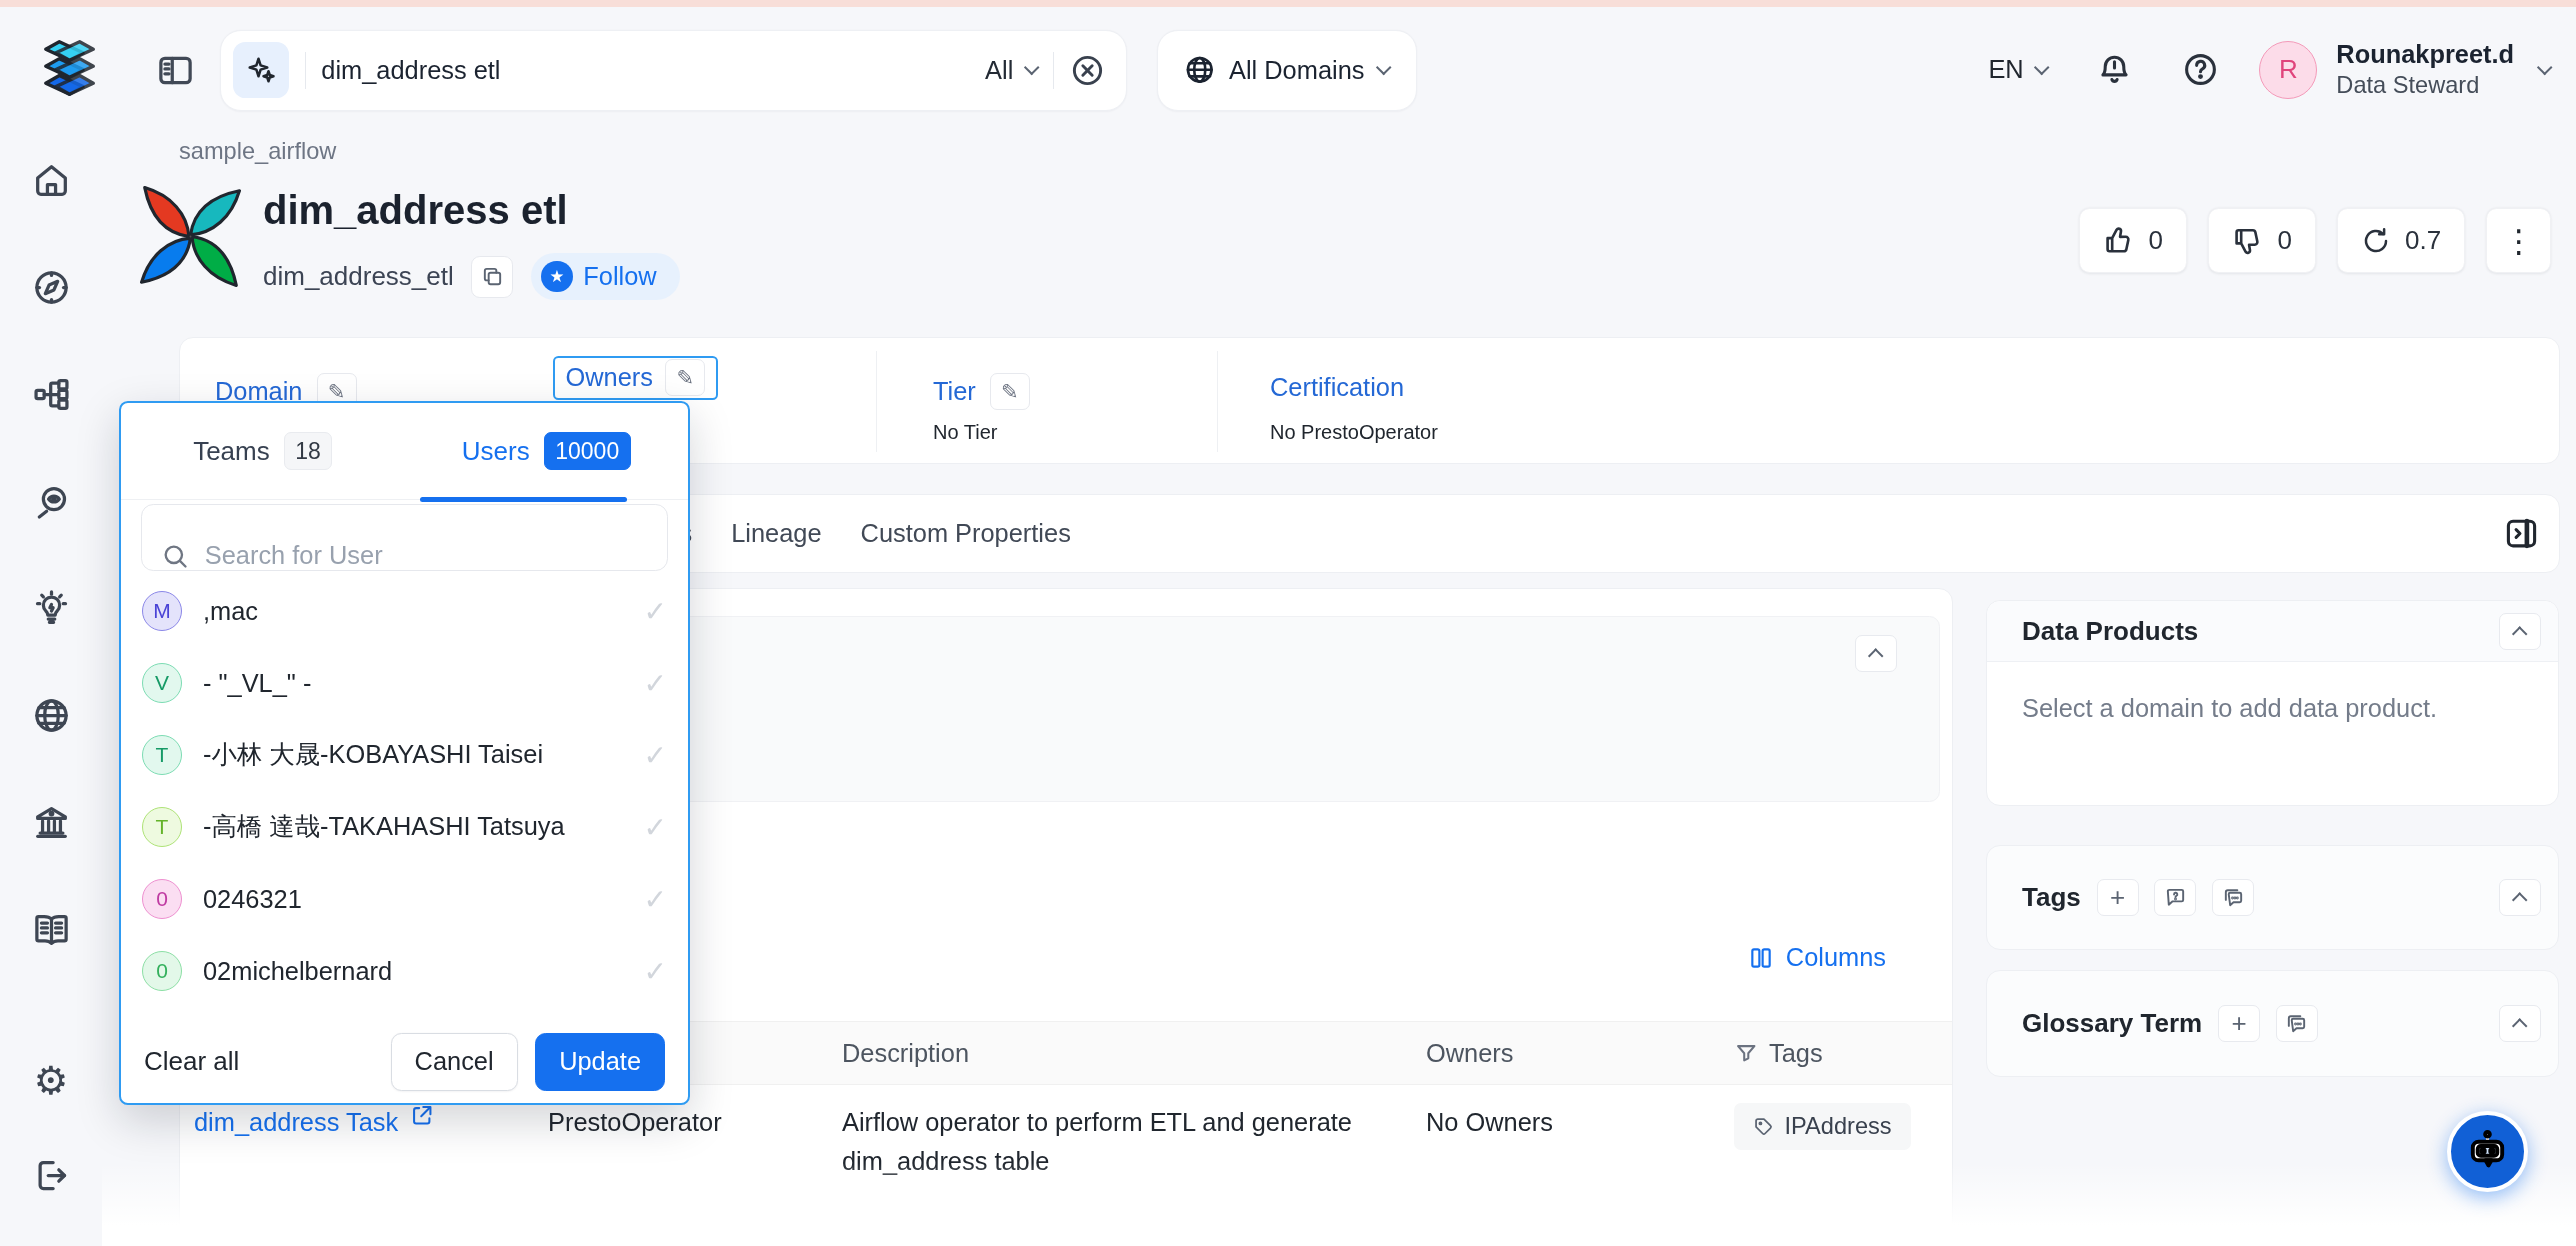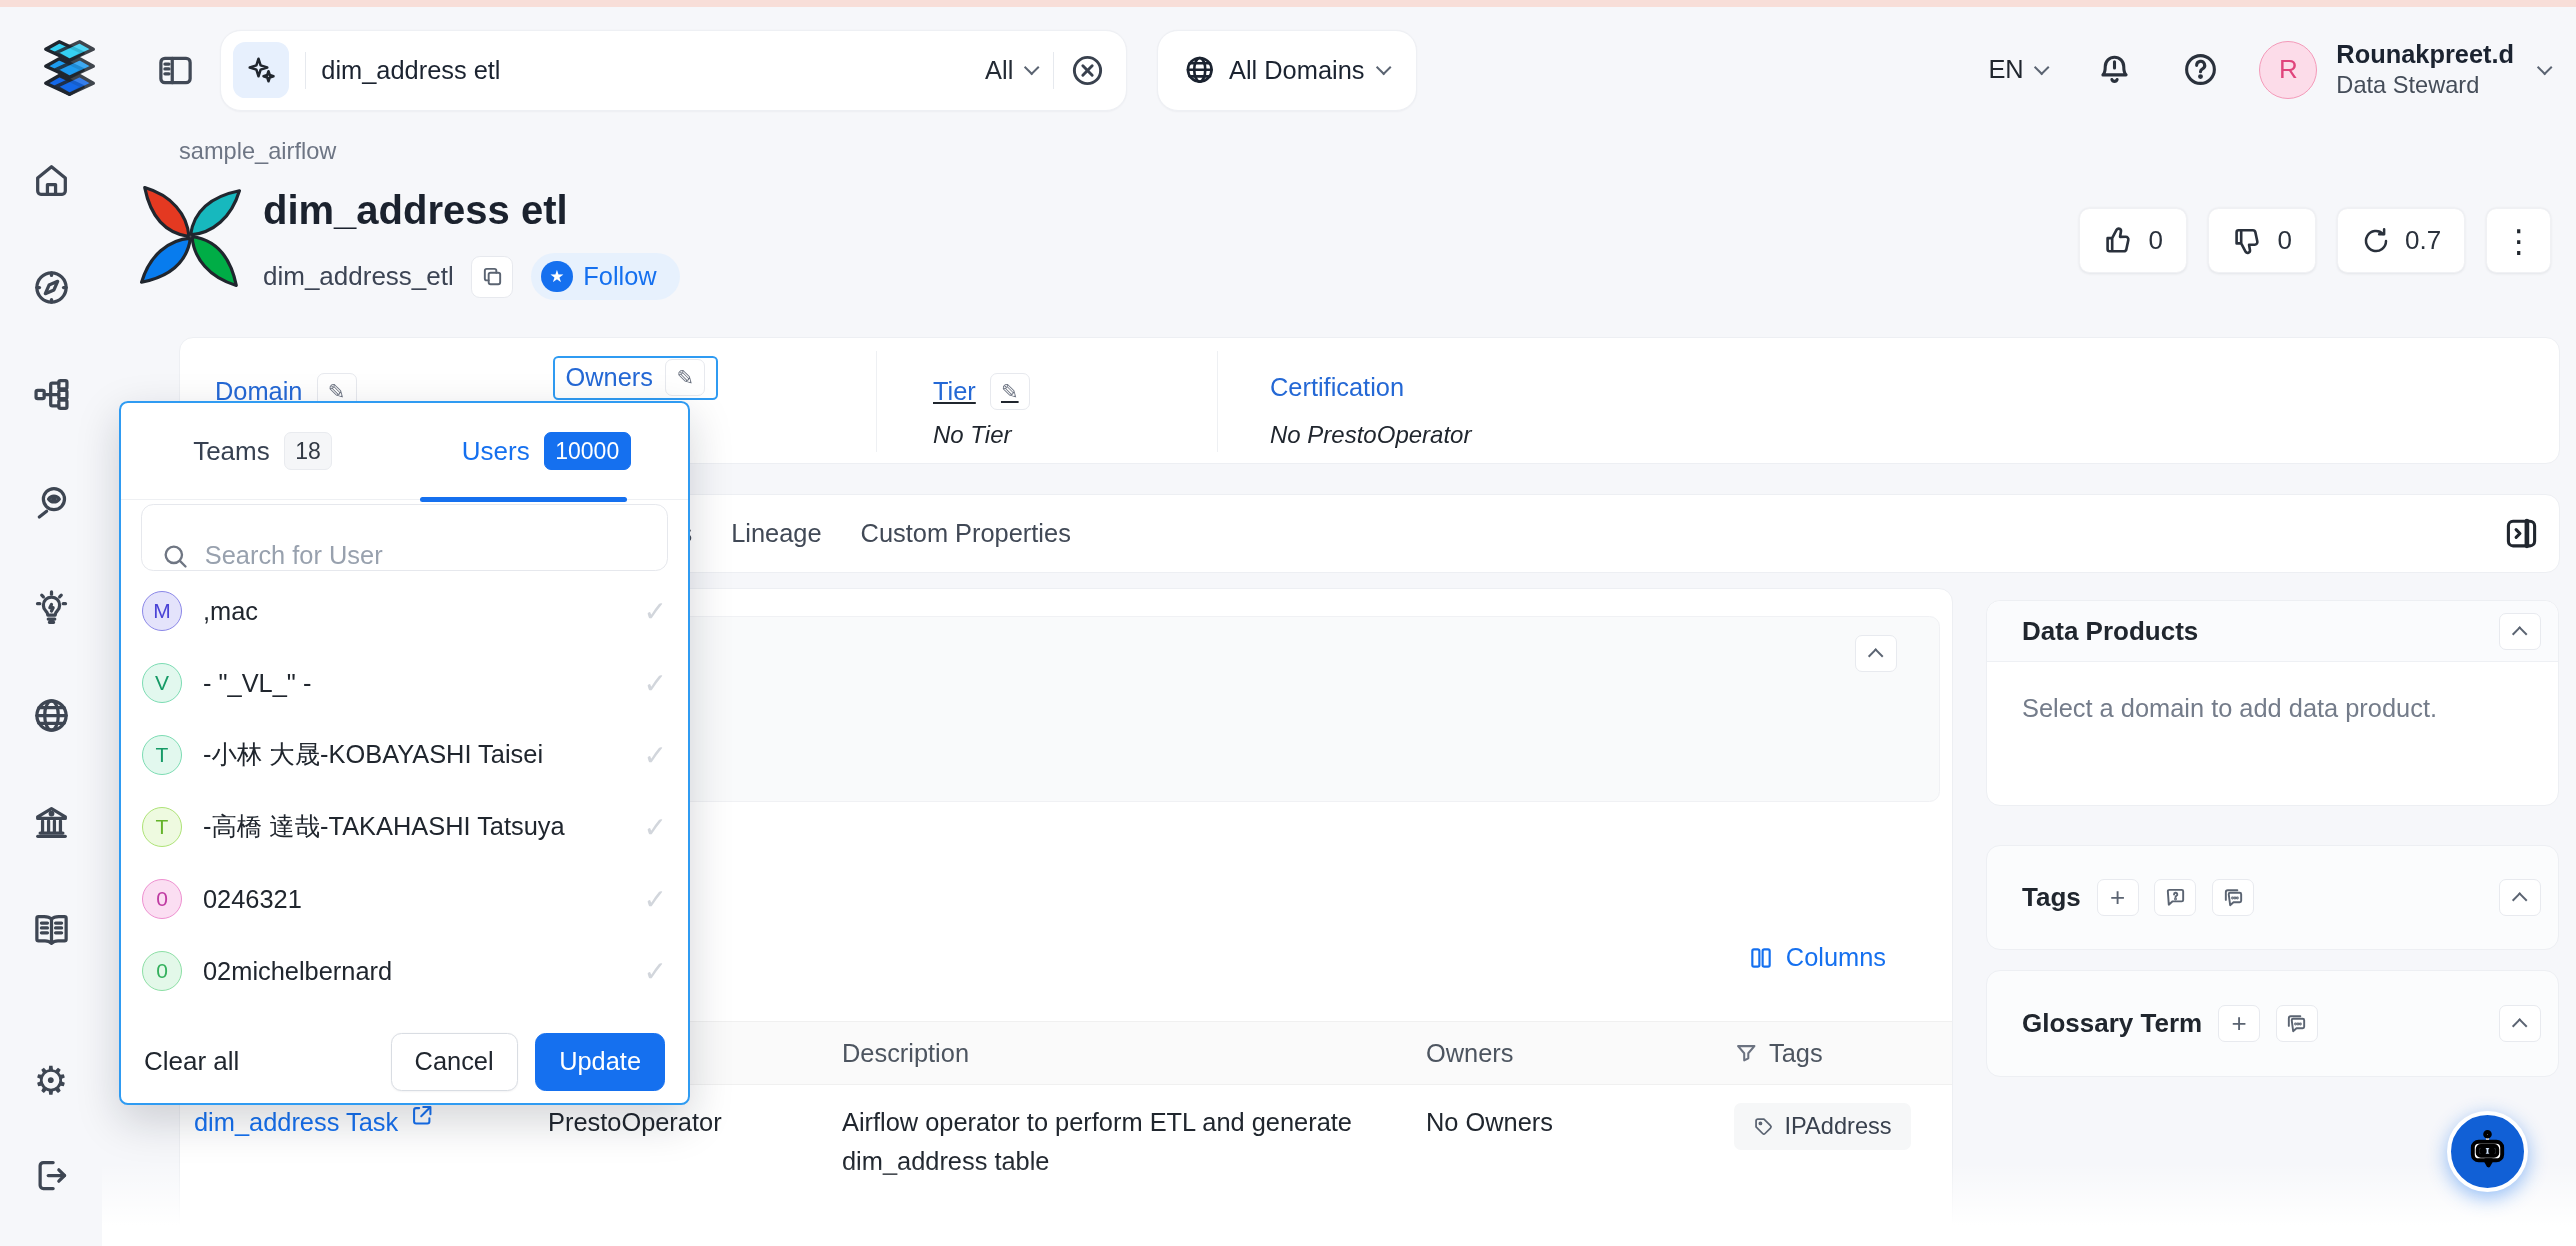--- a/index.html
+++ b/index.html
@@ -56,21 +56,21 @@
   .link-disc { width:39px; height:39px; border-radius:50%; background:#cfe3fb; color:#1570ef; display:flex; align-items:center; justify-content:center; }
   .kebab { font-size:31.5px; color:#20262e; font-family:"DejaVu Sans", sans-serif; }
 
   
   .card { background:#fff; border:0.9px solid #edeff3; border-radius:14px; }
   .meta-card { position:absolute; top:204px; left:0; width:2381px; height:127px; }
   .meta-label { font-size:25.4px; font-weight:500; color:#2468d5; }
   .edit-box { width:40px; height:37px; border:0.9px solid #e7e9ee; border-radius:7px; background:#fff; color:#6b7280; font-size:21px; display:flex; align-items:center; justify-content:center; cursor:pointer; }
   .meta-grp { position:absolute; top:35px; display:flex; align-items:center; gap:14px; }
   .owners-grp { position:absolute; left:373px; top:17.5px; height:44px; padding:0 10.5px; border:2.6px solid #2f9bf2; border-radius:5.3px; display:flex; align-items:center; gap:12.3px; }
-  .meta-val { position:absolute; top:83px; font-size:24px; color:#20262e;font-style:italic; }
+  .meta-val { position:absolute; top:83px; font-size:20px; color:#20262e; }
   .meta-div { position:absolute; top:13px; height:101px; width:0.9px; background:#eef0f3; }
 
   
   .tabbar { position:absolute; top:361px; left:0; width:2381px; height:79px; display:flex; align-items:center; }
   .tabs { position:absolute; left:388px; display:flex; gap:39px; }
   .tab { font-size:25.4px; font-weight:500; color:#414956; cursor:pointer; }
   .panel-toggle { position:absolute; right:19px; background:none; border:none; color:#20262e; cursor:pointer; display:flex; }
 
   
   .left-card { position:absolute; top:455px; left:0; width:1774px; height:665px; border-radius:14px 14px 0 0; background:#fff; border:0.9px solid #edeff3; }
@@ -358,21 +358,21 @@
           <span>✎</span>
         </button>
     </div>
     <div class="owners-grp">
       <span class="meta-label">Owners</span>
       <button class="edit-box">
           <span>✎</span>
         </button>
     </div>
     <div class="meta-div" style="left:696px;"></div>
-    <div class="meta-grp" style="left:753px;text-decoration:underline;">
+    <div class="meta-grp" style="left:753px;">
       <span class="meta-label">Tier</span>
       <button class="edit-box">
           <span>✎</span>
         </button>
     </div>
     <div class="meta-val" style="left:753px;">No Tier</div>
     <div class="meta-div" style="left:1037px;"></div>
     <div class="meta-grp" style="left:1090px;">
       <span class="meta-label">Certification</span>
     </div>

